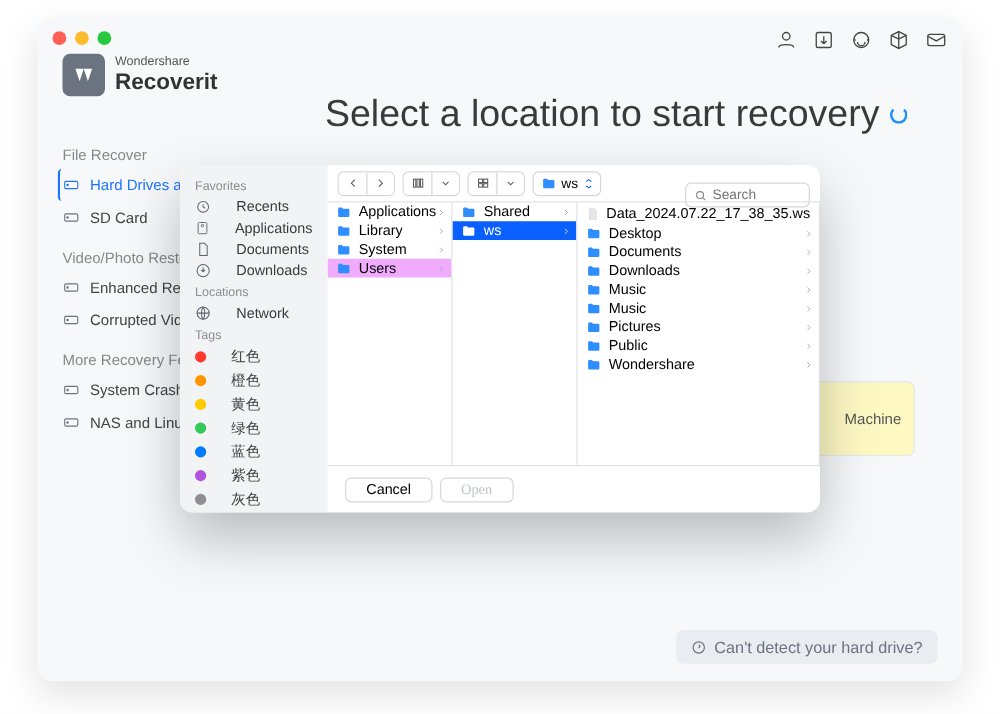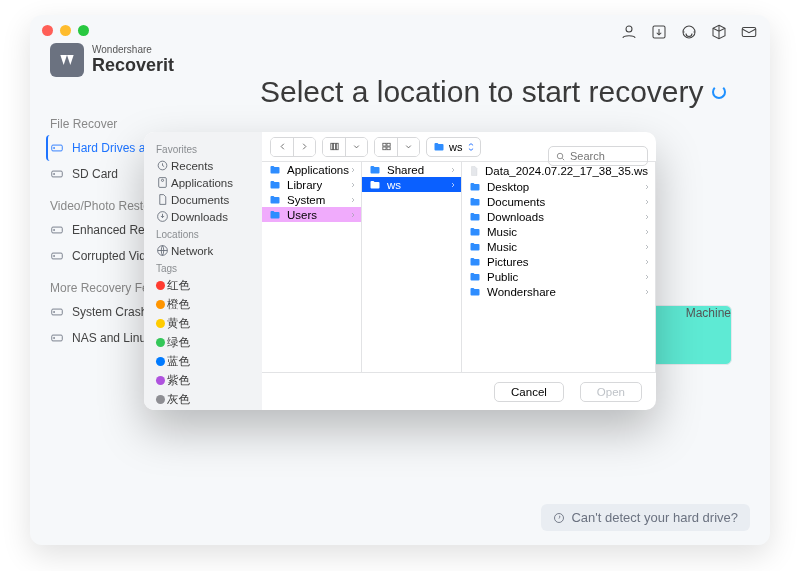--- a/index.html
+++ b/index.html
@@ -29,34 +29,34 @@
   .page-title .spinner { width:14px;height:14px;border:2px solid #1e90ff;border-top-color:transparent;border-radius:50%; }
 
   .sidebar { position:absolute; top:90px; left:16px; width:160px; font-size:12px; color:#444; }
   .sidebar .section { color:#888; font-size:12px; margin:12px 0 4px 4px; }
   .sidebar .item { display:flex; align-items:center; gap:8px; padding:6px 4px; border-radius:4px; cursor:pointer; }
   .sidebar .item.selected { color:#1e74ff; border-left:2px solid #1e74ff; padding-left:2px; }
   .sidebar .ico { width:14px; height:14px; display:inline-flex; align-items:center; justify-content:center; }
   .sidebar .ico svg { width:14px;height:14px; stroke:#6b7280; fill:none; stroke-width:1.5; }
   .sidebar .item.selected .ico svg { stroke:#1e74ff; }
 
-  .machine-card { position:absolute; right:38px; top:290px; width:120px; height:60px; background:#5eead4; border:1px solid #e5e7eb; border-radius:6px; display:flex; justify-content:flex-end; font-size:12px; color:#555; }
+  .machine-card { position:absolute; right:38px; top:290px; width:120px; height:60px; background:#fef9c3; border:1px solid #e5e7eb; border-radius:6px; display:flex; align-items:center; justify-content:flex-end; padding-right:10px; font-size:12px; color:#555; }
 
   .detect-bar { position:absolute; right:20px; bottom:14px; background:#e9edf2; border-radius:6px; padding:6px 12px; font-size:13px; color:#6b7280; display:flex; align-items:center; gap:6px;}
   .detect-bar svg { width:12px;height:12px; stroke:#6b7280; fill:none; stroke-width:1.8; }
 
   
   .dialog {
     position:absolute; left:144px; top:132px; width:512px; height:278px;
     background:#fff; border-radius:10px; box-shadow:0 20px 45px rgba(0,0,0,.25);
     display:flex; overflow:hidden; font-size:11.5px;
   }
   .dlg-sidebar { width:118px; background:#f2f3f5; padding:8px 0; overflow:hidden; }
   .dlg-sidebar .hdr { color:#8a8d91; font-size:10px; padding:4px 12px 2px; }
-  .dlg-sidebar .row { display:flex; align-items:center; gap:2px; padding:2px 12px; color:#3b3b3b; cursor:pointer; }
+  .dlg-sidebar .row { display:flex; align-items:center; gap:20px; padding:2px 12px; color:#3b3b3b; cursor:pointer; }
   .dlg-sidebar .row .dot { width:9px;height:9px;border-radius:50%; }
   .dlg-sidebar .row svg { width:13px;height:13px; stroke:#5c6470; fill:none; stroke-width:1.5; }
 
   .dlg-main { flex:1; display:flex; flex-direction:column; }
   .dlg-toolbar { height:30px; border-bottom:1px solid #e2e3e5; display:flex; align-items:center; gap:6px; padding:0 8px; }
   .seg { display:flex; border:1px solid #d7d8da; border-radius:5px; overflow:hidden; height:20px; }
   .seg button { width:22px; background:#fff; border:none; display:flex; align-items:center; justify-content:center; cursor:pointer; }
   .seg button + button { border-left:1px solid #d7d8da; }
   .seg svg { width:11px;height:11px; stroke:#555; fill:none; stroke-width:1.8; }
   .loc-pill { display:flex; align-items:center; gap:4px; background:#fff; border:1px solid #d7d8da; border-radius:5px; height:20px; padding:0 18px 0 6px; font-size:11px; position:relative; }
@@ -72,23 +72,23 @@
   .col .entry { display:flex; align-items:center; gap:5px; padding:1.5px 6px; cursor:pointer; position:relative; white-space:nowrap; }
   .col .entry .lbl { overflow:hidden; text-overflow:ellipsis; }
   .col .entry.sel-strong { background:#0a60ff; color:#fff; }
   .col .entry.sel-weak { background:#f0abfc; }
   .col .entry svg.arrow { position:absolute; right:4px; width:8px;height:8px; stroke:#9aa0a6; fill:none; stroke-width:2; }
   .col .entry.sel-strong svg.arrow { stroke:#fff; }
   .col .entry svg.folder { width:14px;height:12px; fill:#2e8dff; }
   .col .entry.sel-strong svg.folder { fill:#fff; }
   .col .entry svg.file { width:12px;height:14px; fill:#e5e7eb; stroke:#bcc0c4; stroke-width:.5; }
 
-  .dlg-footer { height:38px; border-top:1px solid #e2e3e5; display:flex; align-items:center; justify-content:flex-end; gap:16px; padding:0 14px; }
+  .dlg-footer { height:38px; border-top:1px solid #e2e3e5; display:flex; align-items:center; justify-content:flex-start; gap:6px; padding:0 14px; }
   .btn { border:1px solid #d7d8da; background:#fff; border-radius:5px; padding:3px 16px; font-size:11.5px; cursor:pointer; }
-  .btn.primary { color:#bfc3c8; }
+  .btn.primary { color:#bfc3c8;font-family:Liberation Serif, serif; }
   .btn.primary[disabled] { cursor:default; }
 
 </style>
 </head>
 <body>
 
 <div class="app-window">
   <div class="traffic-lights">
     <div class="tl red"></div>
     <div class="tl yellow"></div>

